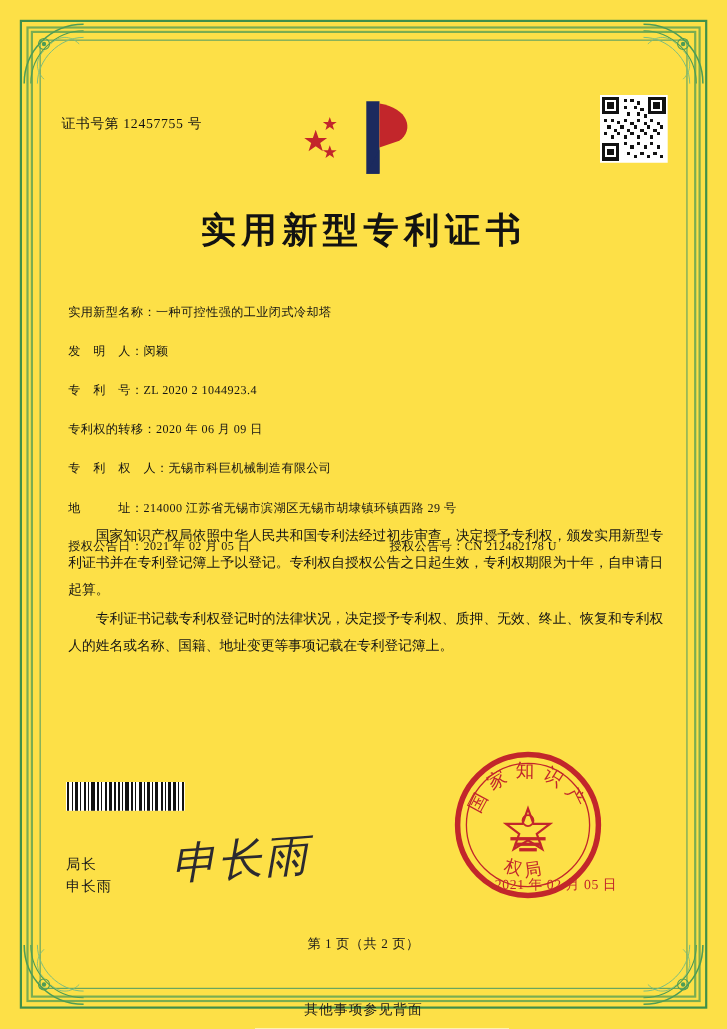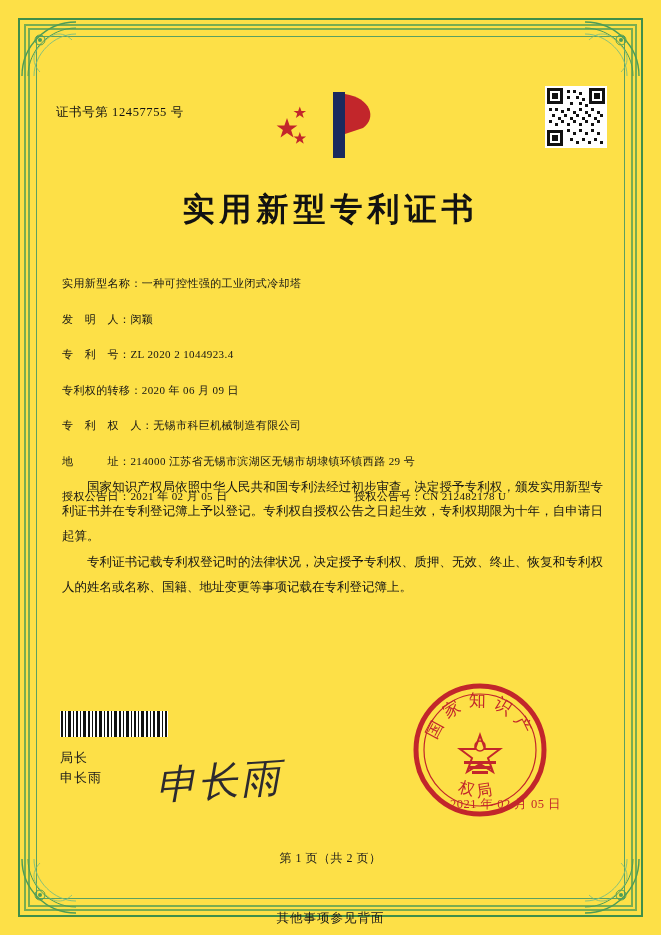--- a/index.html
+++ b/index.html
@@ -163,21 +163,21 @@
     position: absolute;
     left: 12px;
     bottom: 150px;
     width: 108px;
     height: 26px;
   }
 
   .signature-block {
     position: absolute;
     left: 12px;
-    bottom: 100px;
+    bottom: 72px;
     font-size: 13px;
     line-height: 1.5;
     letter-spacing: 1px;
   }
 
   .handwriting {
     position: absolute;
     left: 108px;
     bottom: 78px;
     font-size: 40px;

